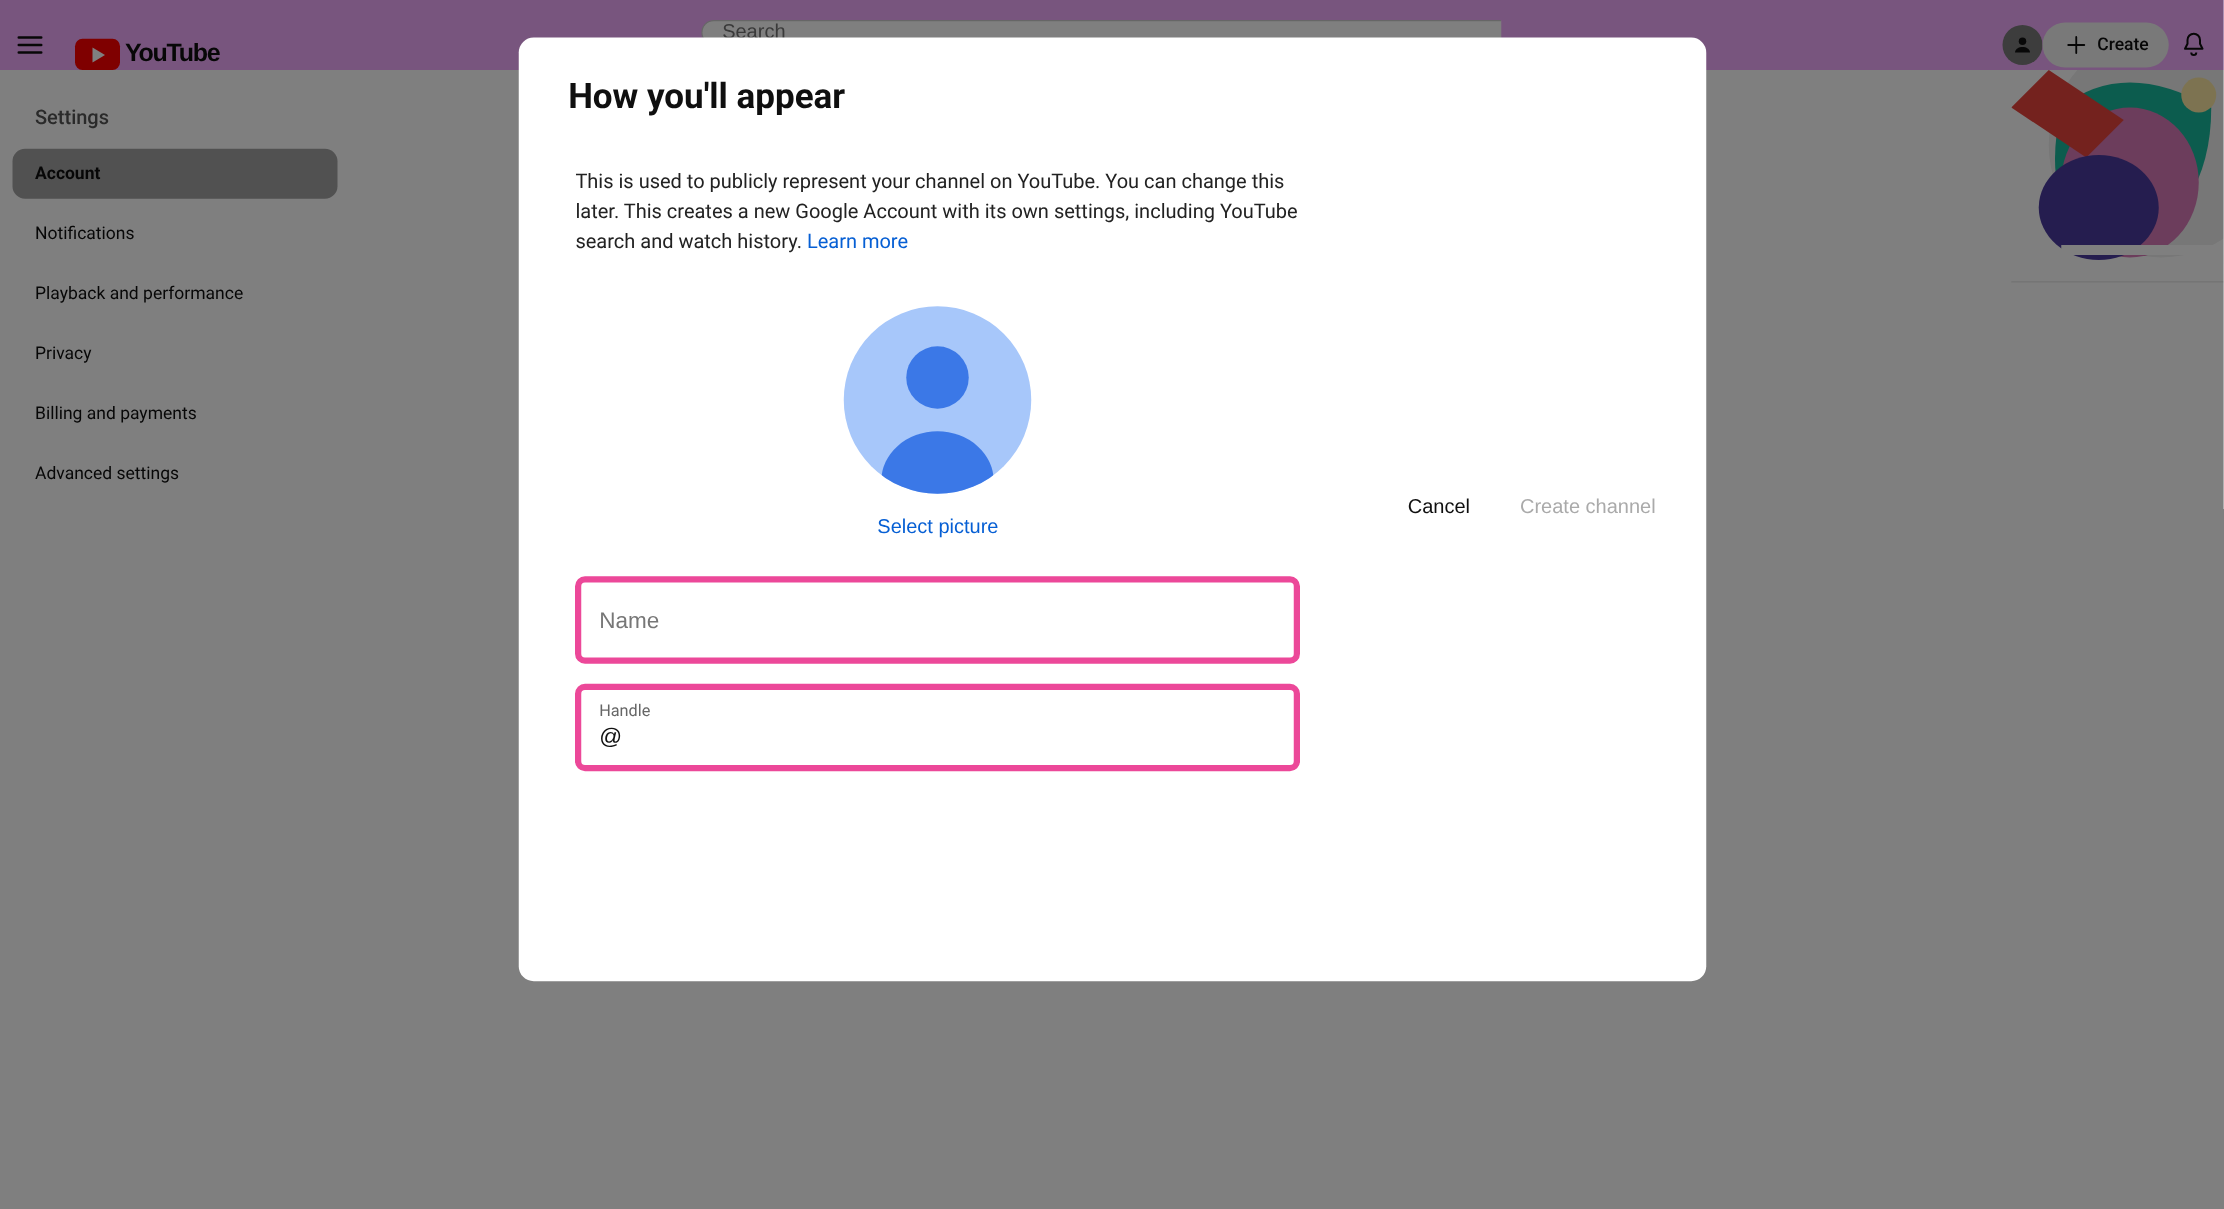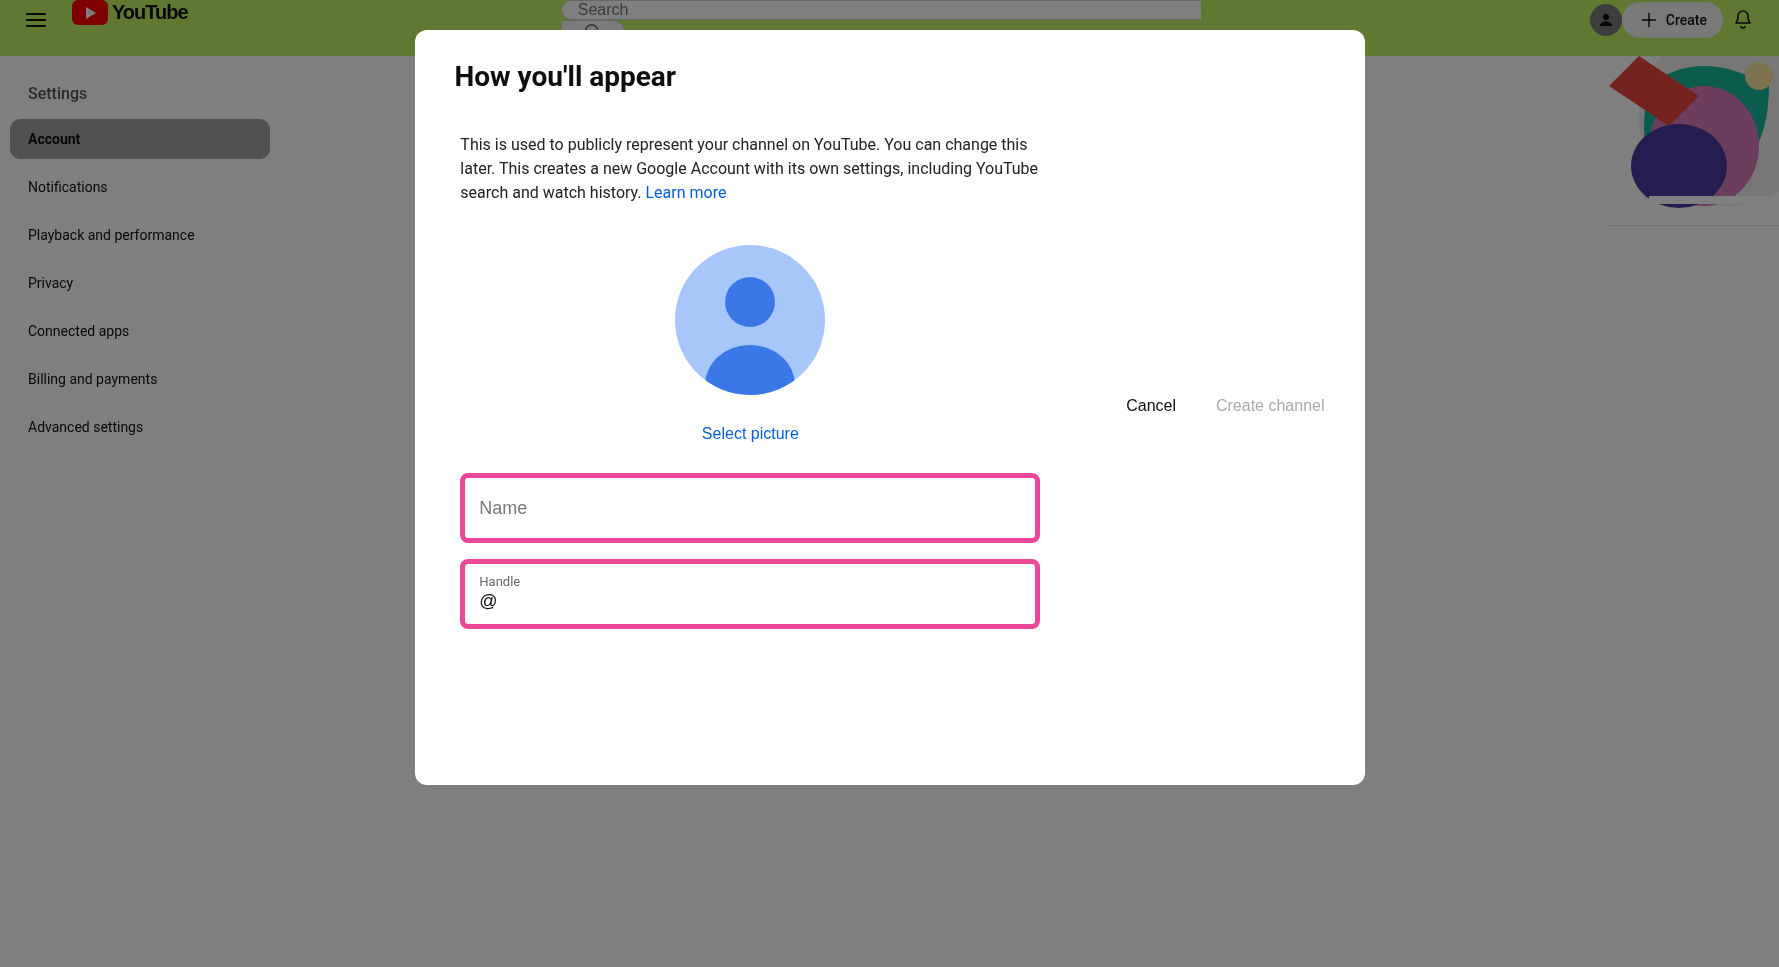--- a/index.html
+++ b/index.html
@@ -9,23 +9,23 @@
     background: #fff;
     overflow: hidden;
     color: #0f0f0f;
   }
   .app { position: relative; width: 100%; height: 100%; }
 
   
   .topbar {
     height: 56px;
     display: flex;
-    align-items: flex-start;
-    padding: 0 16px;
-    background: #bef264;
+    align-items: flex-end;
+    padding: 0 4px;
+    background: #f0abfc;
   }
   .menu-btn {
     width: 40px; height: 40px; display:flex; align-items:center; justify-content:center;
     border-radius: 50%; cursor: pointer;
   }
   .logo { display:flex; align-items:center; margin-left: 16px; cursor:pointer; }
   .logo .play {
     width: 36px; height: 25px; background:#ff0000; border-radius:6px;
     display:flex; align-items:center; justify-content:center; margin-right:4px;
   }
@@ -110,21 +110,21 @@
   }
   .desc { font-size:16px; color:#222; line-height:1.5; }
   .desc a { color:#065fd4; text-decoration:none; cursor:pointer; }
   .avatar-block { display:flex; flex-direction:column; align-items:center; margin-top:40px; }
   .avatar-circle {
     width:150px; height:150px; border-radius:50%; background:#a7c7fa;
     display:flex; align-items:center; justify-content:center; position:relative; overflow:hidden;
   }
   .avatar-head { width:50px; height:50px; border-radius:50%; background:#3b78e7; position:absolute; top:32px;}
   .avatar-body { width:90px; height:80px; border-radius:50% 50% 0 0; background:#3b78e7; position:absolute; bottom:-30px;}
-  .select-pic { margin-top:30px; color:#065fd4; font-weight:500; font-size:16px; cursor:pointer; background:none; border:none;}
+  .select-pic { margin-top:18px; color:#065fd4; font-weight:500; font-size:16px; cursor:pointer; background:none; border:none;}
   .fields { margin-top:30px; display:flex; flex-direction:column; gap:16px;}
   .field {
     border:5px solid #ec4899; border-radius:8px; padding:10px 14px;
     display:flex; flex-direction:column;
   }
   .field.single { height:70px; justify-content:center;}
   .field-label-float { font-size:13px; color:#666; }
   .field input {
     border:none; outline:none; font-size:18px; color:#111; background:transparent;
     padding:2px 0;
@@ -185,21 +185,20 @@
       </div>
     </div>
   </div>
 
   <div class="sidebar">
     <h2>Settings</h2>
     <div class="side-item active"><span>Account</span></div>
     <div class="side-item"><span>Notifications</span></div>
     <div class="side-item"><span>Playback and performance</span></div>
     <div class="side-item"><span>Privacy</span></div>
-    <div class="side-item"><span>Connected apps</span></div>
     <div class="side-item"><span>Billing and payments</span></div>
     <div class="side-item"><span>Advanced settings</span></div>
   </div>
 
   <div class="illus">
     <svg width="170" height="170" viewBox="0 0 170 170">
       <circle cx="120" cy="60" r="90" fill="#eee"></circle>
       <path d="M40 30 Q90 -10 160 30 Q160 120 80 150 Q20 120 40 30 Z" fill="#19b89c"></path>
       <path d="M20 10 Q100 -10 170 40 Q160 140 60 160 Q-10 110 20 10 Z" fill="none"></path>
       <ellipse cx="95" cy="90" rx="55" ry="60" fill="#d87ab8"></ellipse>

